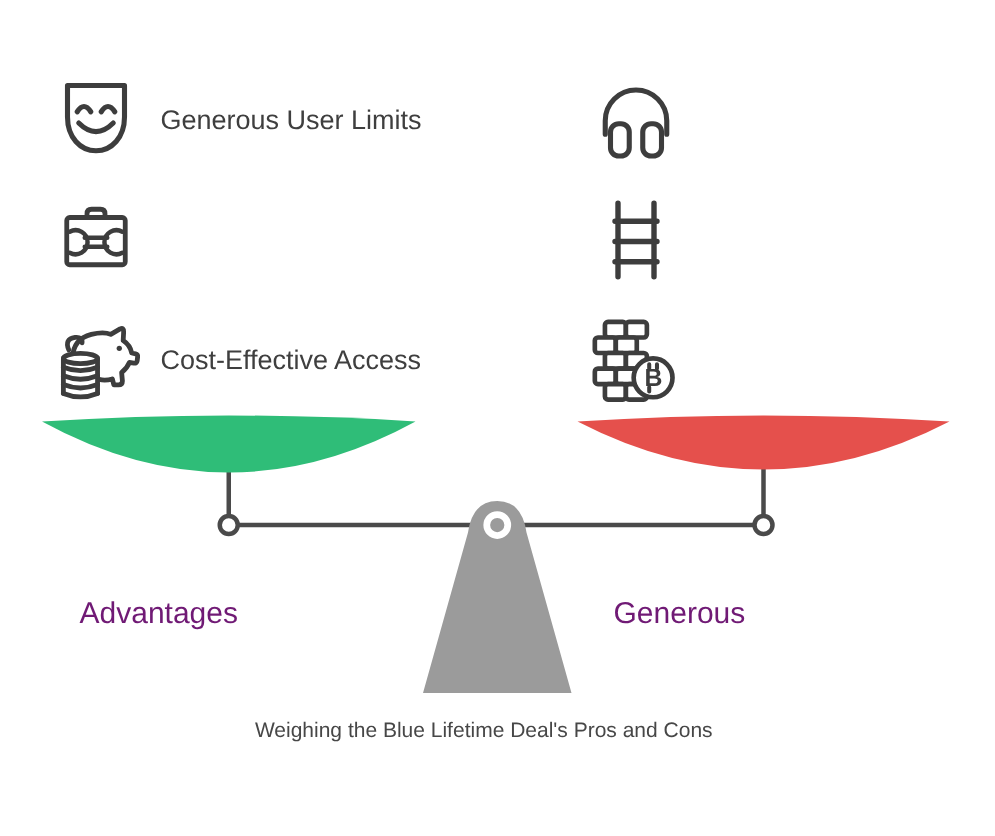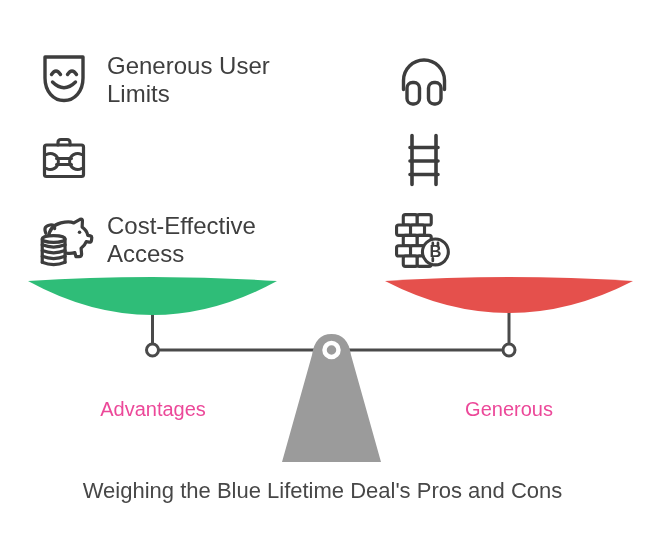--- a/index.html
+++ b/index.html
@@ -22,48 +22,48 @@
     width: 62px;
     height: 58px;
     display: flex;
     align-items: center;
     justify-content: center;
     flex: 0 0 62px;
   }
   .item .item-label {
     margin-left: 12px;
     width: 185px;
-    font-size: 24px;
+    font-size: 18px;
     line-height: 28px;
     color: #3F3F3F;
   }
   .row1 { top: 50px; }
   .row2 { top: 130px; }
   .row3 { top: 210px; }
   .left-col  { left: 33px; }
   .right-col { left: 393px; }
 
   .pan-label {
     position: absolute;
     top: 398px;
     width: 200px;
-    text-align: center;
+    text-align: left;
     font-size: 20px;
-    color: #ec4899;
+    color: #701a75;
   }
   .pan-label.adv { left: 53px; }
   .pan-label.draw { left: 409px; }
 
   .caption {
     position: absolute;
     top: 478px;
     left: 0;
     width: 645px;
     text-align: center;
-    font-size: 22px;
+    font-size: 14px;
     color: #474747;
   }
   .scale-svg {
     position: absolute;
     top: 0; left: 0;
   }
   .icon-svg { display: block; }
   .icon-stroke {
     fill: none;
     stroke: #3D3D3D;

